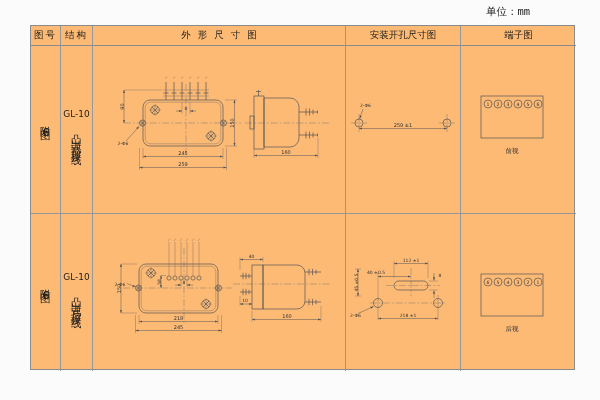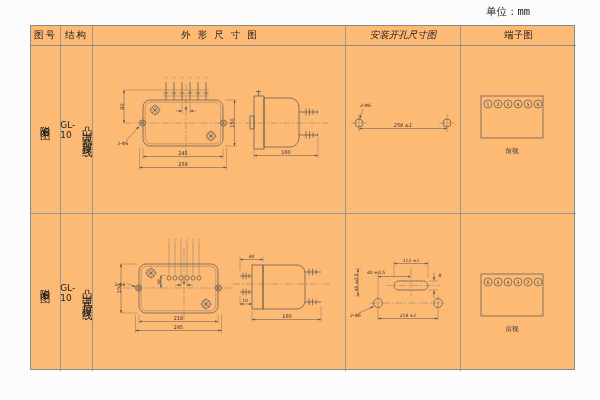--- a/index.html
+++ b/index.html
@@ -19,26 +19,26 @@
   .cell{position:absolute;box-sizing:border-box;border-right:1px solid #979797;}
   .cell.last{border-right:none;}
   .hrow .cell{top:0;height:20px;border-bottom:1px solid #8a8a8a;
     display:flex;align-items:center;justify-content:center;
     font-size:9.5px;color:#1c1c1c;}
   .r1 .cell{top:20px;height:168px;border-bottom:1px solid #979797;}
   .r2 .cell{top:188px;height:157px;border-bottom:none;}
   .c1{left:0;width:30px;}
   .c2{left:30px;width:32px;}
   .c3{left:62px;width:253px;}
-  .c4{left:315px;width:115px;font-style:italic;}
+  .c4{left:315px;width:115px;}
   .c5{left:430px;width:115px;}
   .sp1{letter-spacing:2px;}
   .sp3{letter-spacing:7px;padding-left:7px;}
   .figcell{display:flex;align-items:center;justify-content:center;}
-  .structcell{display:flex;flex-direction:row;align-items:center;justify-content:center;gap:7px;}
+  .structcell{display:flex;flex-direction:column;align-items:center;justify-content:center;gap:7px;}
   .vtext{writing-mode:vertical-rl;text-orientation:upright;
     font-size:10.5px;letter-spacing:4px;color:#1c1c1c;line-height:1;}
   .model{font-size:9px;color:#1c1c1c;}
   svg{display:block;}
   svg .st{stroke:#555;fill:none;stroke-width:0.7;}
   svg .thin{stroke:#666;fill:none;stroke-width:0.4;}
   svg .cl{stroke:#777;fill:none;stroke-width:0.45;stroke-dasharray:7 2 1.8 2;}
   svg .dim{stroke:#555;fill:none;stroke-width:0.5;}
   svg .d{font-size:5px;fill:#333;font-family:"DejaVu Sans",sans-serif;}
   svg .ds{font-size:4.5px;fill:#333;font-family:"DejaVu Sans",sans-serif;}

